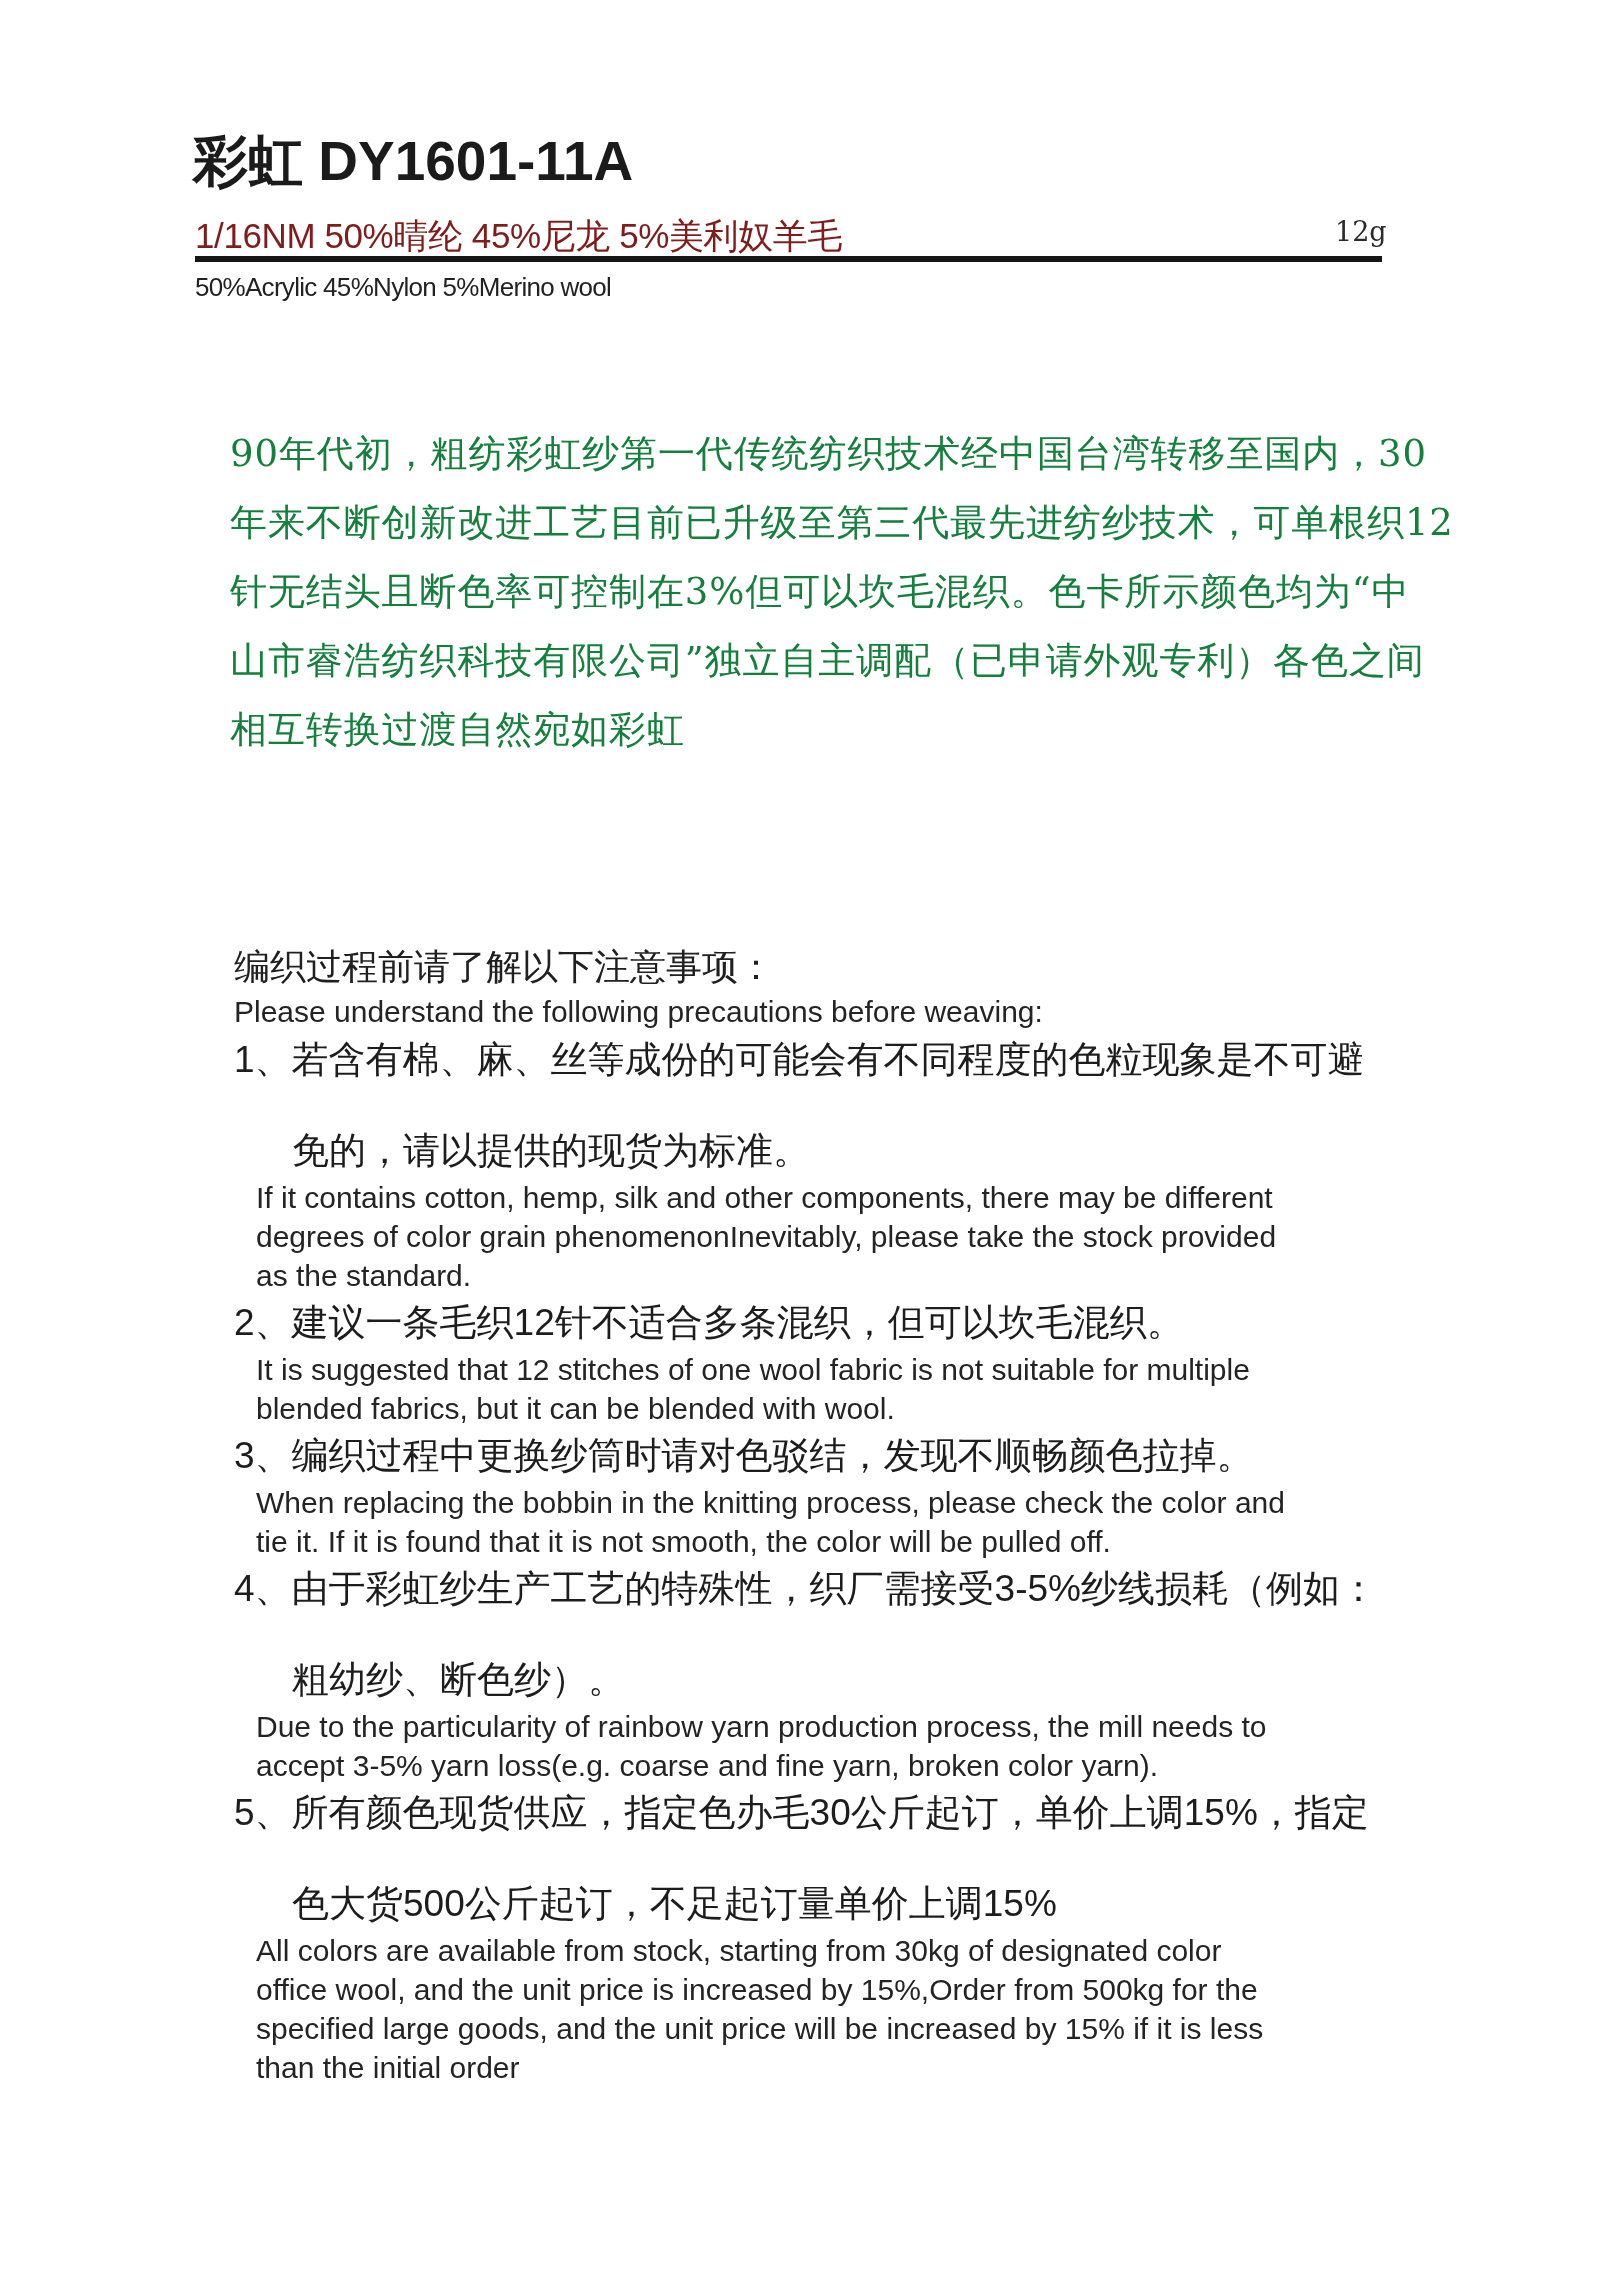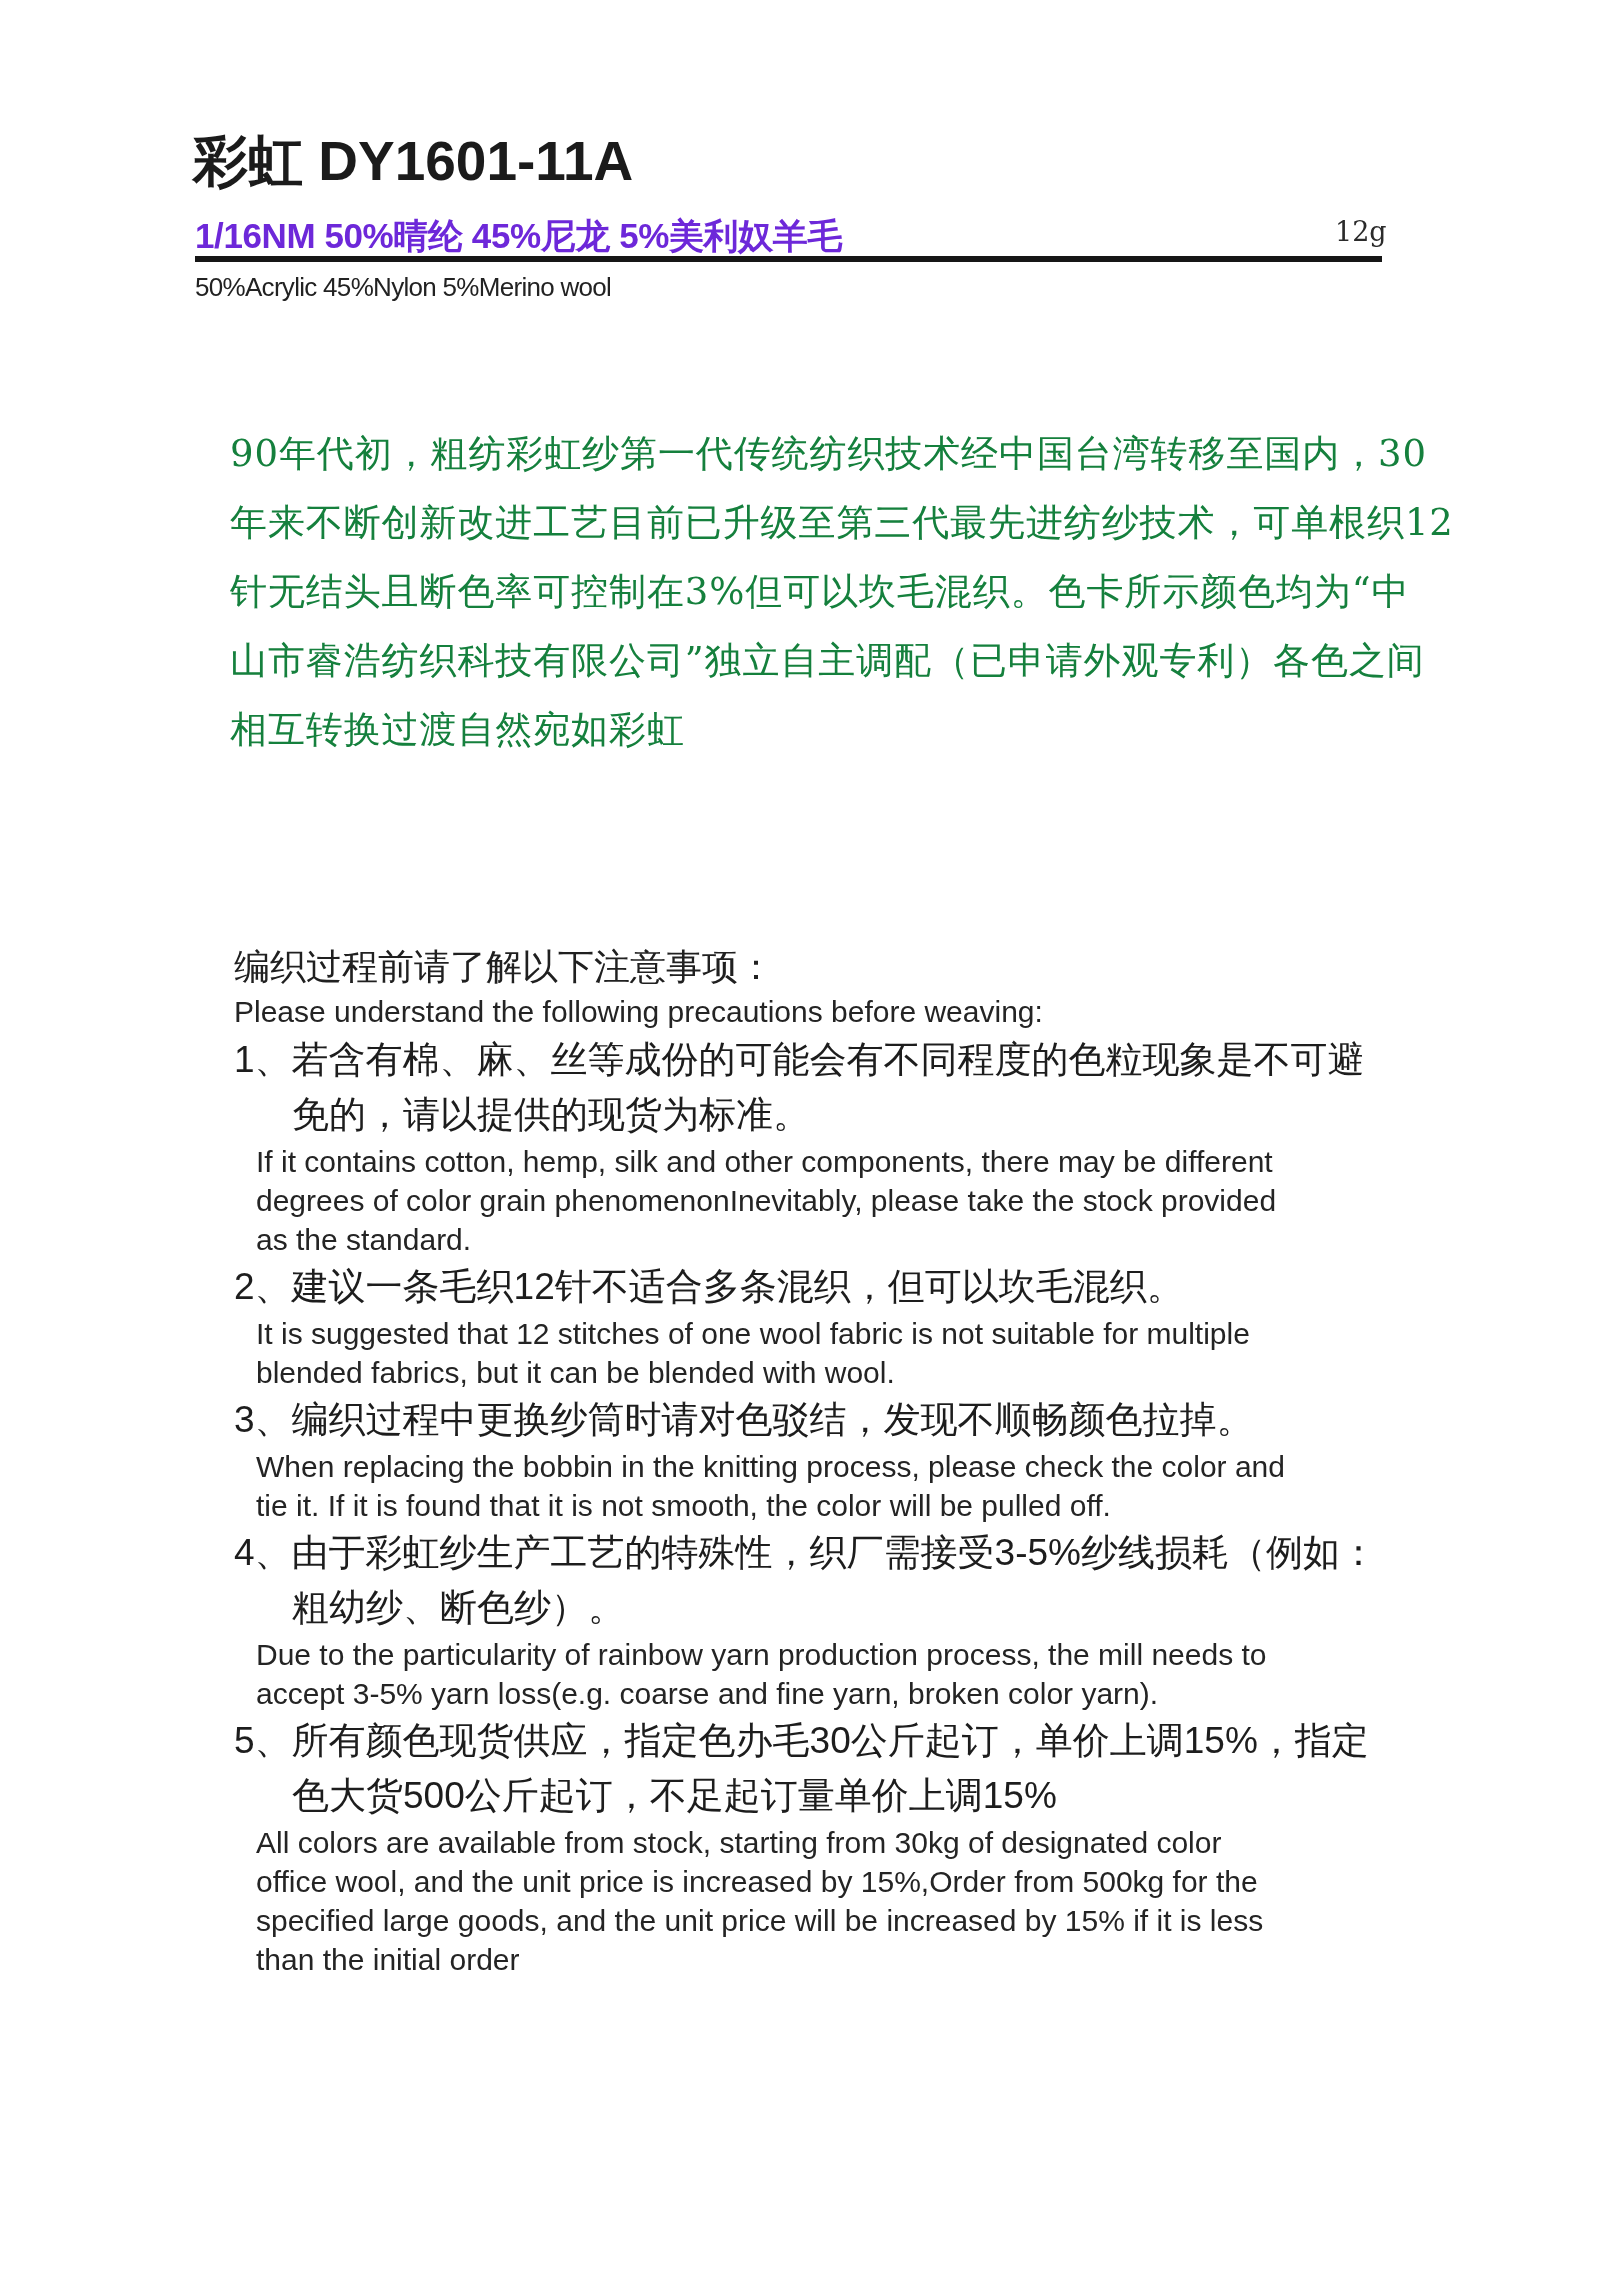--- a/index.html
+++ b/index.html
@@ -16,23 +16,23 @@
     overflow: hidden;
   }
   .doc-title {
     position: absolute; left: 193px; top: 130px;
     font-size: 55px; font-weight: 800;
     letter-spacing: 0px; line-height: 63px;
     color: #1b1b1b; white-space: nowrap;
   }
   .spec-cn {
     position: absolute; left: 195px; top: 213px;
-    font-size: 35px; font-weight: 700;
+    font-size: 35px; font-weight: 400;
     letter-spacing: -0.4px;
-    color: #6d28d9; white-space: nowrap;
+    color: #7f1d1d; white-space: nowrap;
   }
   .weight-note {
     position: absolute; left: 1335px; top: 216px;
     font-family: "DejaVu Serif", serif;
     font-size: 27px; font-weight: 400;
     color: #2b2b2b;
   }
   .header-rule {
     position: absolute; left: 195px; top: 256px;
     width: 1187px; height: 6.2px;
@@ -62,21 +62,21 @@
     color: #202020; white-space: nowrap;
   }
   .notes-heading-en {
     font-size: 30px; line-height: 40px;
     color: #242424; white-space: nowrap;
   }
   .note-cn {
     font-size: 37px; line-height: 55px;
     color: #1d1d1d; white-space: nowrap;
   }
-  .note-cn.cont { padding-left: 58px; }
+  .note-cn.cont { padding-left: 58px; margin-top: 36px; }
   .note-en {
     font-size: 30px; line-height: 39px;
     color: #242424; white-space: nowrap;
     padding-left: 22px;
   }
 </style>
 </head>
 <body>
 
 <div class="page">

